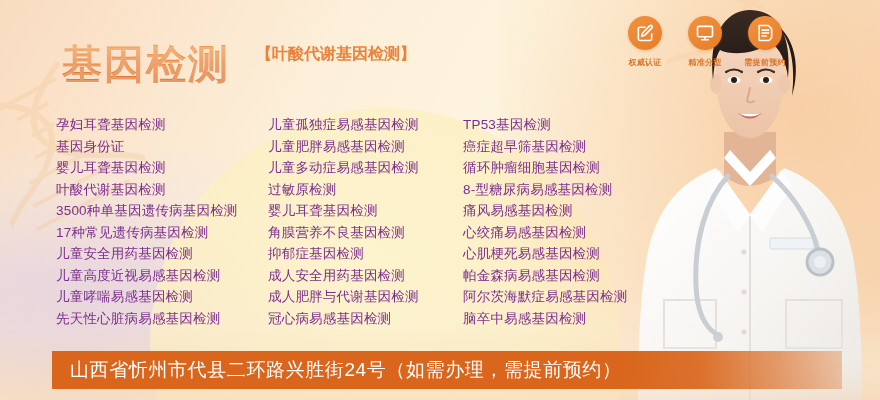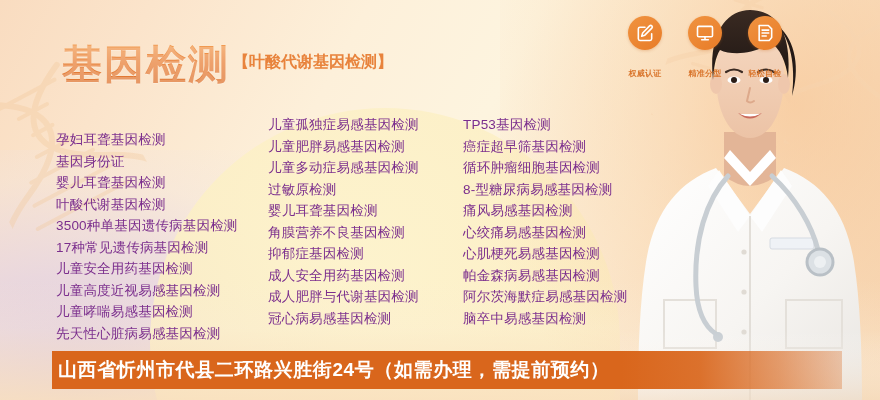--- a/index.html
+++ b/index.html
@@ -89,22 +89,22 @@
   .dna-left  { left: -14px;  top: 70px;  transform: rotate(-28deg); opacity: 0.34; }
   .dna-right { right: 78px;  top: -34px; transform: rotate(16deg);  opacity: 0.30; }
   .dna-far-right { right: -26px; top: 4px; transform: rotate(10deg); opacity: 0.22; }
 
   
   .title-wrap {
     position: absolute;
     left: 62px;
     top: 44px;
     display: flex;
-    align-items: center;
-    gap: 3px;
+    align-items: flex-start;
+    gap: 26px;
   }
   .main-title {
     font-size: 40px;
     font-weight: bold;
     letter-spacing: 2px;
     line-height: 1;
     background: linear-gradient(180deg, #F29D54 0%, #E8813A 48%, #DE7430 100%);
     -webkit-background-clip: text;
     background-clip: text;
     color: #E8813A;
@@ -139,21 +139,21 @@
     height: 34px;
     border-radius: 50%;
     background: linear-gradient(145deg, #F09340 0%, #E87C28 100%);
     display: flex;
     align-items: center;
     justify-content: center;
     box-shadow: 0 1px 3px rgba(200,110,40,0.30);
   }
   .badge-circle svg { display: block; }
   .badge-label {
-    margin-top: 18px;
+    margin-top: 7px;
     font-size: 8px;
     color: #D9752C;
     font-weight: bold;
     white-space: nowrap;
     letter-spacing: 0.3px;
   }
 
   
   .doctor {
     position: absolute;
@@ -167,21 +167,21 @@
 
   
   .list-area {
     position: absolute;
     left: 56px;
     top: 114px;
     width: 640px;
     display: flex;
   }
   .col { display: flex; flex-direction: column; }
-  .col-1 { width: 212px; margin-top: 15px; }
+  .col-1 { width: 212px; }
   .col-2 { width: 195px; }
   .col-3 { width: 220px; }
   .item {
     font-size: 13.5px;
     line-height: 21.5px;
     color: #7B2E8D;
     white-space: nowrap;
     letter-spacing: 0.2px;
   }
 
@@ -197,23 +197,23 @@
         #D9661C 72%,
         rgba(217,102,28,0.92) 82%,
         rgba(217,102,28,0.62) 92%,
         rgba(217,102,28,0.32) 100%);
     display: flex;
     align-items: center;
   }
   .addr-text {
     color: #FFFFFF;
     font-size: 19px;
-    font-weight: bold;
+    font-weight: normal;
     letter-spacing: 0.6px;
-    padding-left: 6px;
+    padding-left: 18px;
     white-space: nowrap;
   }
 </style>
 </head>
 <body>
 
 <div id="banner">
 
   <div class="bg-base"></div>
   <div class="bg-lilac"></div>
@@ -368,21 +368,21 @@
 
     <div class="badge">
       <div class="badge-circle">
         <svg width="20" height="20" viewBox="0 0 24 24" fill="none" stroke="#FFFFFF" stroke-width="1.9" stroke-linecap="round" stroke-linejoin="round">
           <path d="M5 3h11l4 4v10.5l-3 3.5H5z"></path>
           <path d="M8.5 8.5h8"></path>
           <path d="M8.5 12h8"></path>
           <path d="M8.5 15.5h5"></path>
         </svg>
       </div>
-      <div class="badge-label">轻松自检</div>
+      <div class="badge-label">需提前预约</div>
     </div>
 
   </div>
 
   <div class="list-area">
 
     <div class="col col-1">
       <div class="item">孕妇耳聋基因检测</div>
       <div class="item">基因身份证</div>
       <div class="item">婴儿耳聋基因检测</div>

